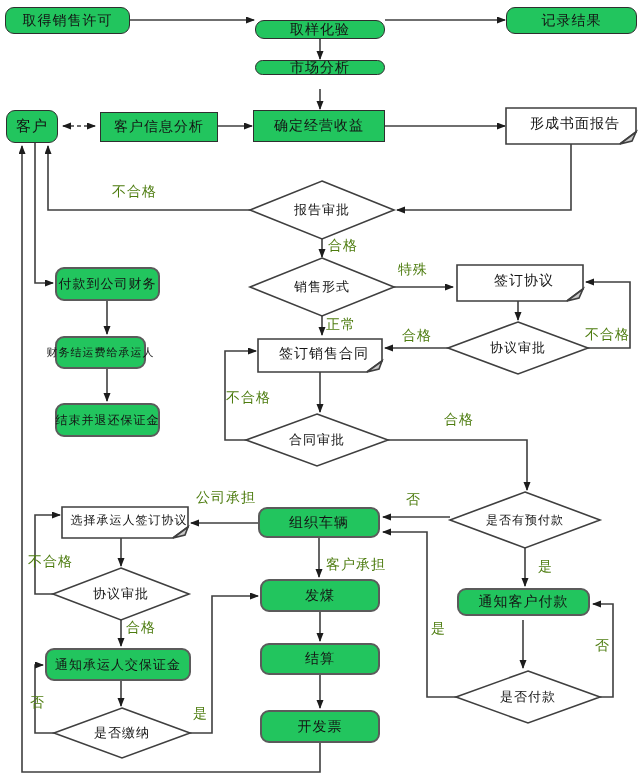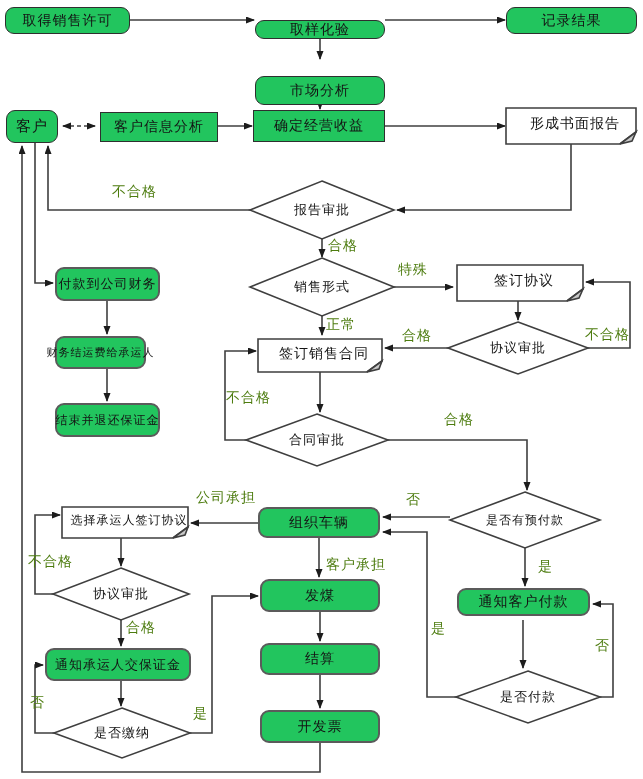--- a/index.html
+++ b/index.html
@@ -102,21 +102,21 @@
     <path d="M258,339 H382 V361 L367,372 H258 Z"></path>
     <polygon points="382,361 367,372 379,369" fill="#c9c9c9"></polygon>
     <path d="M62,507 H188 V527 L173,538 H62 Z"></path>
     <polygon points="188,527 173,538 185,535" fill="#c9c9c9"></polygon>
   </g>
 </svg>
 
 <div class="node rounded thin" style="left:5px;top:7px;width:125px;height:27px">取得销售许可</div>
 <div class="node rounded thin" style="left:255px;top:20px;width:130px;height:19px">取样化验</div>
 <div class="node rounded thin" style="left:506px;top:7px;width:131px;height:27px">记录结果</div>
-<div class="node rounded thin" style="left:255px;top:76px;width:130px;height:29px">市场分析</div>
+<div class="node rounded thin" style="left:255px;top:60px;width:130px;height:15px">市场分析</div>
 <div class="node rounded thin" style="left:6px;top:110px;width:52px;height:33px;font-size:15px">客户</div>
 <div class="node rect thin" style="left:100px;top:112px;width:118px;height:30px">客户信息分析</div>
 <div class="node rect thin" style="left:253px;top:110px;width:132px;height:32px">确定经营收益</div>
 <div class="node rounded" style="left:55px;top:267px;width:105px;height:34px;font-size:13px">付款到公司财务</div>
 <div class="node rounded" style="left:55px;top:336px;width:91px;height:33px;font-size:11px">财务结运费给承运人</div>
 <div class="node rounded" style="left:55px;top:403px;width:105px;height:34px;font-size:12px">结束并退还保证金</div>
 <div class="node rounded" style="left:258px;top:507px;width:122px;height:31px">组织车辆</div>
 <div class="node rounded" style="left:260px;top:579px;width:120px;height:33px">发煤</div>
 <div class="node rounded" style="left:457px;top:588px;width:133px;height:28px">通知客户付款</div>
 <div class="node rounded" style="left:45px;top:648px;width:146px;height:33px;font-size:13px">通知承运人交保证金</div>

